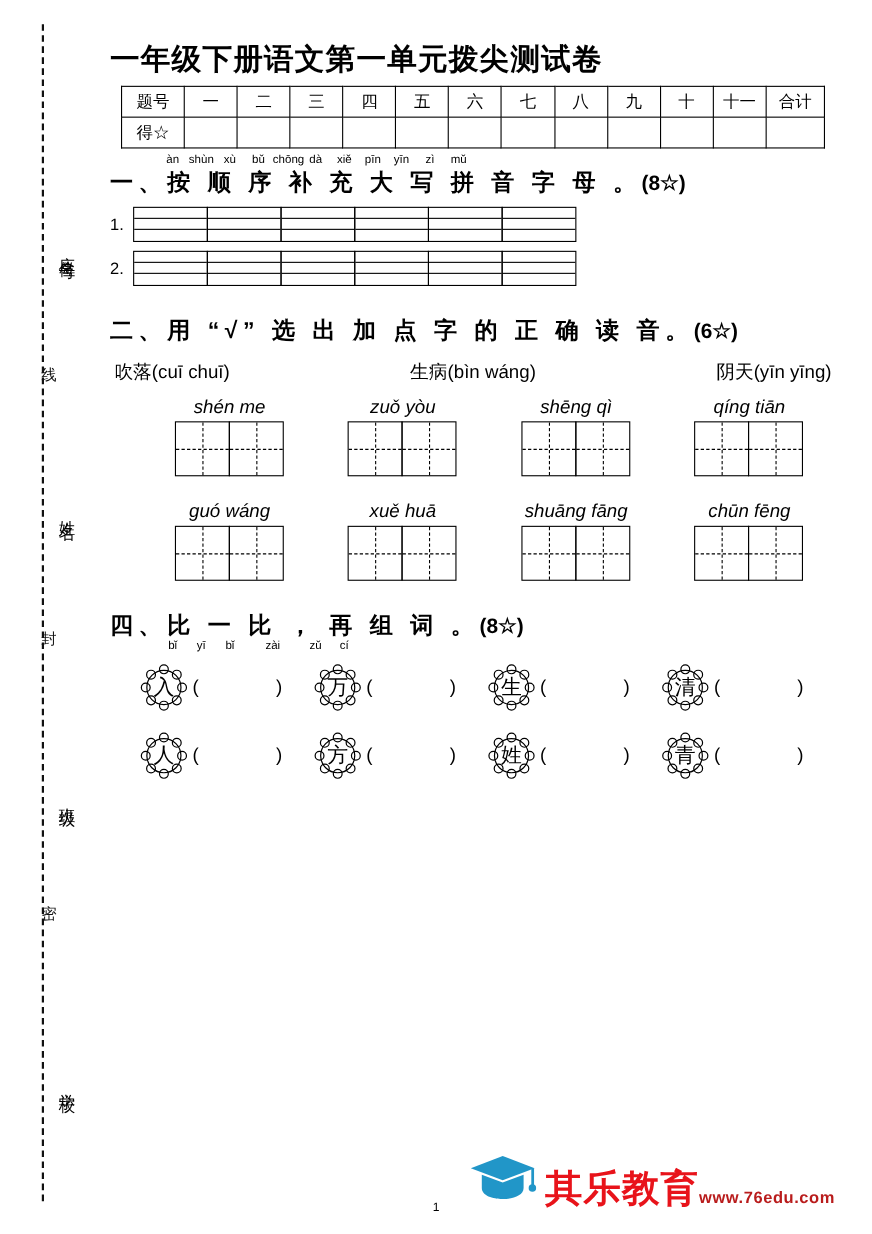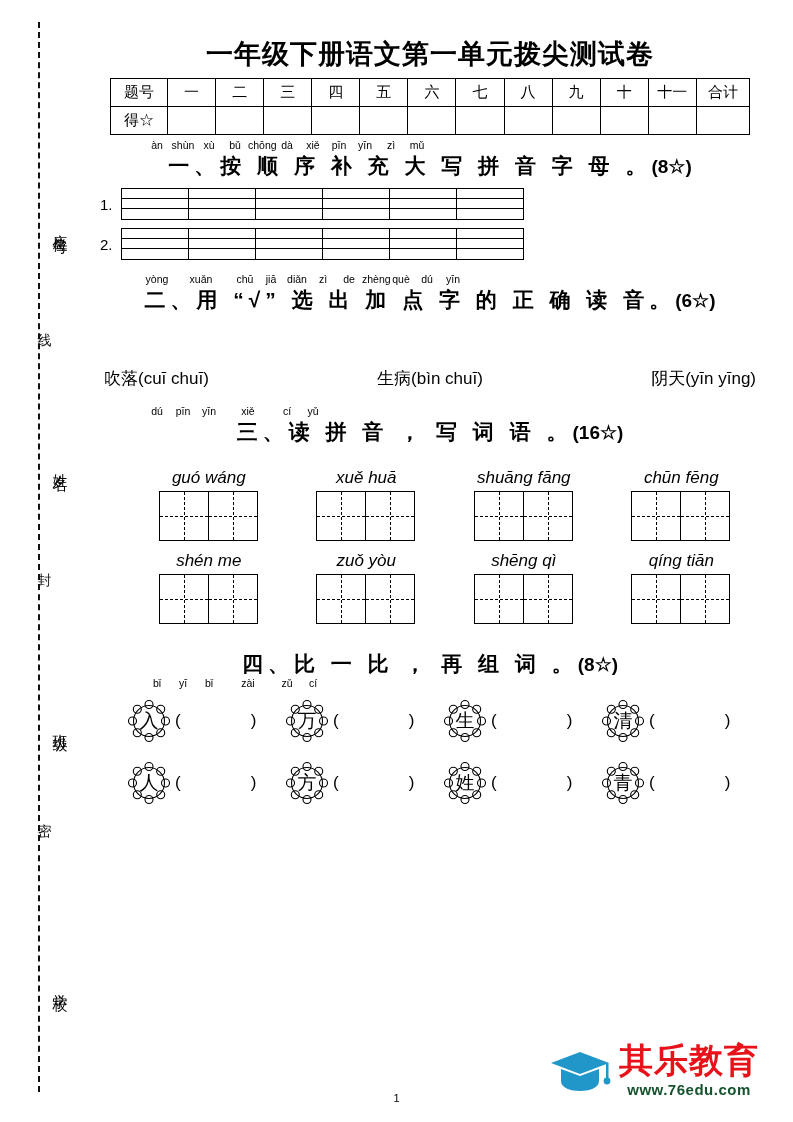--- a/index.html
+++ b/index.html
@@ -33,21 +33,21 @@
     font-size:14px;white-space:nowrap;color:#111;
   }
   .w-xian{top:300px;}
   .w-feng{top:540px;}
   .w-mi{top:790px;}
 
   
   .content{position:absolute;left:100px;top:24px;width:660px;}
 
   .title{
-    text-align:center;font-size:27px;font-weight:bold;
+    text-align:left;font-size:27px;font-weight:bold;
     letter-spacing:1px;margin:12px 0 0 0;font-family:"Liberation Sans",sans-serif;
   }
   .subtitle{
     text-align:center;font-size:17px;margin:16px 0 10px 0;letter-spacing:1px;
   }
 
   
   table.score{
     border-collapse:collapse;margin:6px auto 0 auto;width:640px;
   }
@@ -57,21 +57,21 @@
   }
   table.score td.lbl{width:56px;}
   table.score td.cell{width:47px;}
   table.score td.last{width:52px;font-family:Liberation Mono, monospace;}
 
   
   .sec{
     margin:17px 0 4px 0;position:relative;
   }
   .sec-line{
-    font-size:21px;font-weight:bold;letter-spacing:5px;white-space:nowrap;text-align:center;
+    font-size:21px;font-weight:bold;letter-spacing:5px;white-space:nowrap;
   }
   .sec-line .tail{font-weight:bold;letter-spacing:0px;font-size:19px;}
   .ruby-row{
     position:absolute;top:-13px;left:0;font-size:10.5px;letter-spacing:0;
     white-space:nowrap;font-weight:normal;
   }
   .ruby-row span{display:inline-block;text-align:center;}
 
   
   .fourline-row{display:flex;align-items:center;margin:8px 0 0 0;}
@@ -85,21 +85,21 @@
     content:"";position:absolute;left:0;right:0;height:0;border-top:1px solid #000;
   }
   .fl-box::before{top:9px;}
   .fl-box::after{top:19px;}
 
   
   .choice-row{
     display:flex;justify-content:space-between;margin:13px 4px 0 4px;
     font-size:17px;
   }
-  .choice-row .item{white-space:nowrap;margin-top:40px;}
+  .choice-row .item{white-space:nowrap;}
 
   
   .words-block{margin-top:10px;}
   .words-pinyin{display:flex;margin-left:30px;}
   .words-pinyin .wp{
     width:158px;text-align:center;font-size:17px;font-style:italic;
   }
   .words-grids{display:flex;margin-left:30px;margin-top:3px;}
   .wg{width:158px;display:flex;justify-content:center;}
   .tzg{display:flex;}
@@ -133,23 +133,23 @@
   .paren{margin-left:3px;font-size:17px;letter-spacing:14px;}
 
   
   .pagenum{
     position:absolute;left:0;right:0;bottom:18px;text-align:center;font-size:11px;
   }
   .logo{
     position:absolute;right:34px;bottom:24px;display:flex;align-items:flex-end;
   }
   .logo-cap{margin-right:8px;}
-  .logo-txt{display:flex;flex-direction:column;align-items:center;}
+  .logo-txt{display:flex;align-items:flex-end;}
   .logo-txt .big{font-size:34px;font-weight:bold;color:#e8131a;line-height:1;letter-spacing:1px;}
-  .logo-txt .url{font-size:15px;font-weight:bold;color:#14532d;margin-top:4px;letter-spacing:0.5px;}
+  .logo-txt .url{font-size:15px;font-weight:bold;color:#b91c1c;margin-top:4px;letter-spacing:0.5px;}
 </style>
 </head>
 <body>
 
 <div class="page">
 
   <div class="left-strip">
     <div class="dashline"></div>
     <div class="vtext v-seat">座位号：</div>
     <div class="vtext v-name">姓名：</div>
@@ -223,104 +223,95 @@
         <div class="fl-box"></div>
         <div class="fl-box"></div>
         <div class="fl-box"></div>
         <div class="fl-box"></div>
         <div class="fl-box"></div>
         <div class="fl-box"></div>
       </div>
     </div>
 
     <div class="sec" style="margin-top:26px;">
-      <div class="ruby-row" style="left:44px;">
-        <span style="width:26px">yòng</span><span style="width:62px">xuǎn</span><span style="width:26px">chū</span><span style="width:26px">jiā</span><span style="width:26px">diǎn</span><span style="width:26px">zì</span><span style="width:26px">de</span><span style="width:26px">zhèng</span><span style="width:26px">què</span><span style="width:26px">dú</span><span style="width:26px">yīn</span>
-      </div>
       <div class="sec-line"><span>二、</span><span>用 “√” 选 出 加 点 字 的 正 确 读 音。</span><span class="tail">(6☆)</span></div>
     </div>
 
     <div class="choice-row">
       <div class="item">吹落(cuī chuī)</div>
-      <div class="item">生病(bìn chuī)</div>
+      <div class="item">生病(bìn wáng)</div>
       <div class="item">阴天(yīn yīng)</div>
     </div>
 
-    <div class="sec" style="margin-top:28px;">
-      <div class="ruby-row" style="left:44px;">
-        <span style="width:26px">dú</span><span style="width:26px">pīn</span><span style="width:26px">yīn</span><span style="width:52px">xiě</span><span style="width:26px">cí</span><span style="width:26px">yǔ</span>
-      </div>
-      <div class="sec-line"><span>三、</span><span>读 拼 音 ， 写 词 语 。</span><span class="tail">(16☆)</span></div>
+
+    <div class="words-block">
+      <div class="words-pinyin">
+        <div class="wp">shén me</div>
+        <div class="wp">zuǒ yòu</div>
+        <div class="wp">shēng qì</div>
+        <div class="wp">qíng tiān</div>
+      </div>
+      <div class="words-grids">
+        <div class="wg">
+            <div class="tzg">
+              <div class="cellbox">
+                <div class="h"></div>
+                <div class="v"></div>
+              </div>
+              <div class="cellbox">
+                <div class="h"></div>
+                <div class="v"></div>
+              </div>
+            </div>
+          </div>
+        <div class="wg">
+            <div class="tzg">
+              <div class="cellbox">
+                <div class="h"></div>
+                <div class="v"></div>
+              </div>
+              <div class="cellbox">
+                <div class="h"></div>
+                <div class="v"></div>
+              </div>
+            </div>
+          </div>
+        <div class="wg">
+            <div class="tzg">
+              <div class="cellbox">
+                <div class="h"></div>
+                <div class="v"></div>
+              </div>
+              <div class="cellbox">
+                <div class="h"></div>
+                <div class="v"></div>
+              </div>
+            </div>
+          </div>
+        <div class="wg">
+            <div class="tzg">
+              <div class="cellbox">
+                <div class="h"></div>
+                <div class="v"></div>
+              </div>
+              <div class="cellbox">
+                <div class="h"></div>
+                <div class="v"></div>
+              </div>
+            </div>
+          </div>
+      </div>
     </div>
 
     <div class="words-block" style="margin-top:22px;">
       <div class="words-pinyin">
         <div class="wp">guó wáng</div>
         <div class="wp">xuě huā</div>
         <div class="wp">shuāng fāng</div>
         <div class="wp">chūn fēng</div>
-      </div>
-      <div class="words-grids">
-        <div class="wg">
-            <div class="tzg">
-              <div class="cellbox">
-                <div class="h"></div>
-                <div class="v"></div>
-              </div>
-              <div class="cellbox">
-                <div class="h"></div>
-                <div class="v"></div>
-              </div>
-            </div>
-          </div>
-        <div class="wg">
-            <div class="tzg">
-              <div class="cellbox">
-                <div class="h"></div>
-                <div class="v"></div>
-              </div>
-              <div class="cellbox">
-                <div class="h"></div>
-                <div class="v"></div>
-              </div>
-            </div>
-          </div>
-        <div class="wg">
-            <div class="tzg">
-              <div class="cellbox">
-                <div class="h"></div>
-                <div class="v"></div>
-              </div>
-              <div class="cellbox">
-                <div class="h"></div>
-                <div class="v"></div>
-              </div>
-            </div>
-          </div>
-        <div class="wg">
-            <div class="tzg">
-              <div class="cellbox">
-                <div class="h"></div>
-                <div class="v"></div>
-              </div>
-              <div class="cellbox">
-                <div class="h"></div>
-                <div class="v"></div>
-              </div>
-            </div>
-          </div>
-      </div>
-    </div>
-
-    <div class="words-block">
-      <div class="words-pinyin">
-        <div class="wp">shén me</div>
-        <div class="wp">zuǒ yòu</div>
-        <div class="wp">shēng qì</div>
-        <div class="wp">qíng tiān</div>
       </div>
       <div class="words-grids">
         <div class="wg">
             <div class="tzg">
               <div class="cellbox">
                 <div class="h"></div>
                 <div class="v"></div>
               </div>
               <div class="cellbox">
                 <div class="h"></div>

